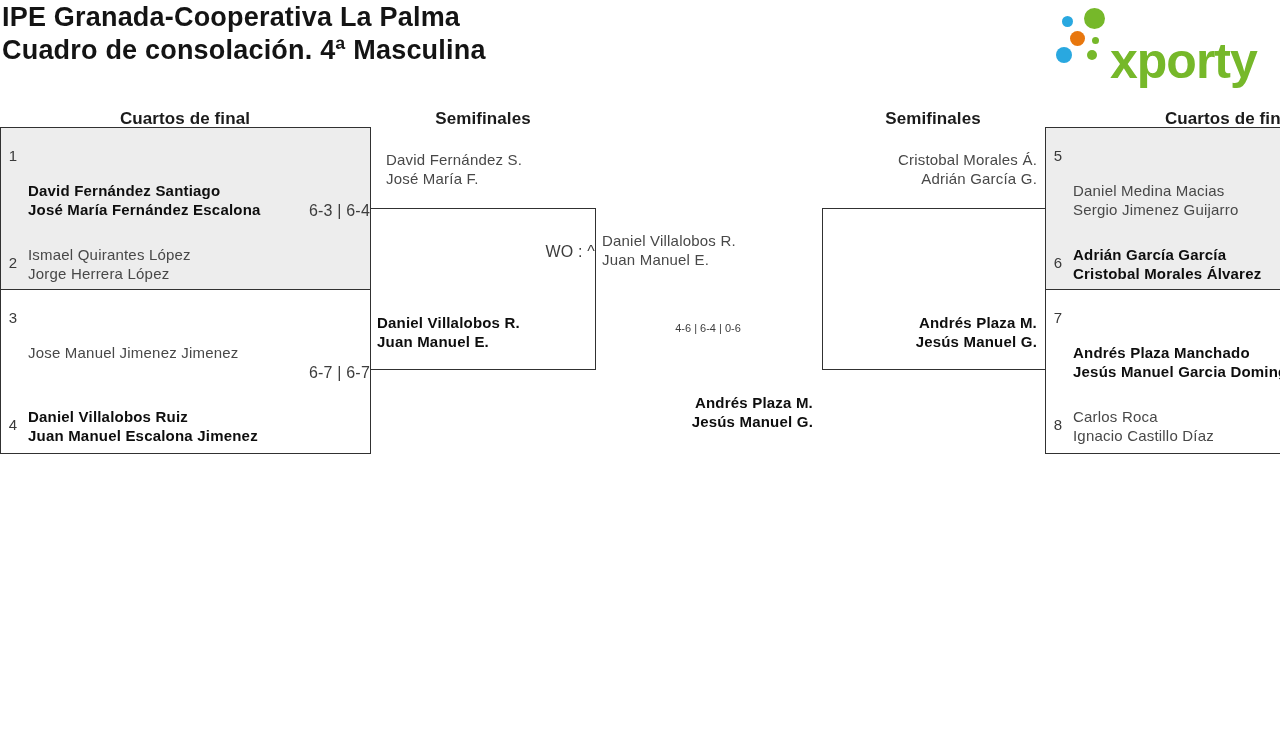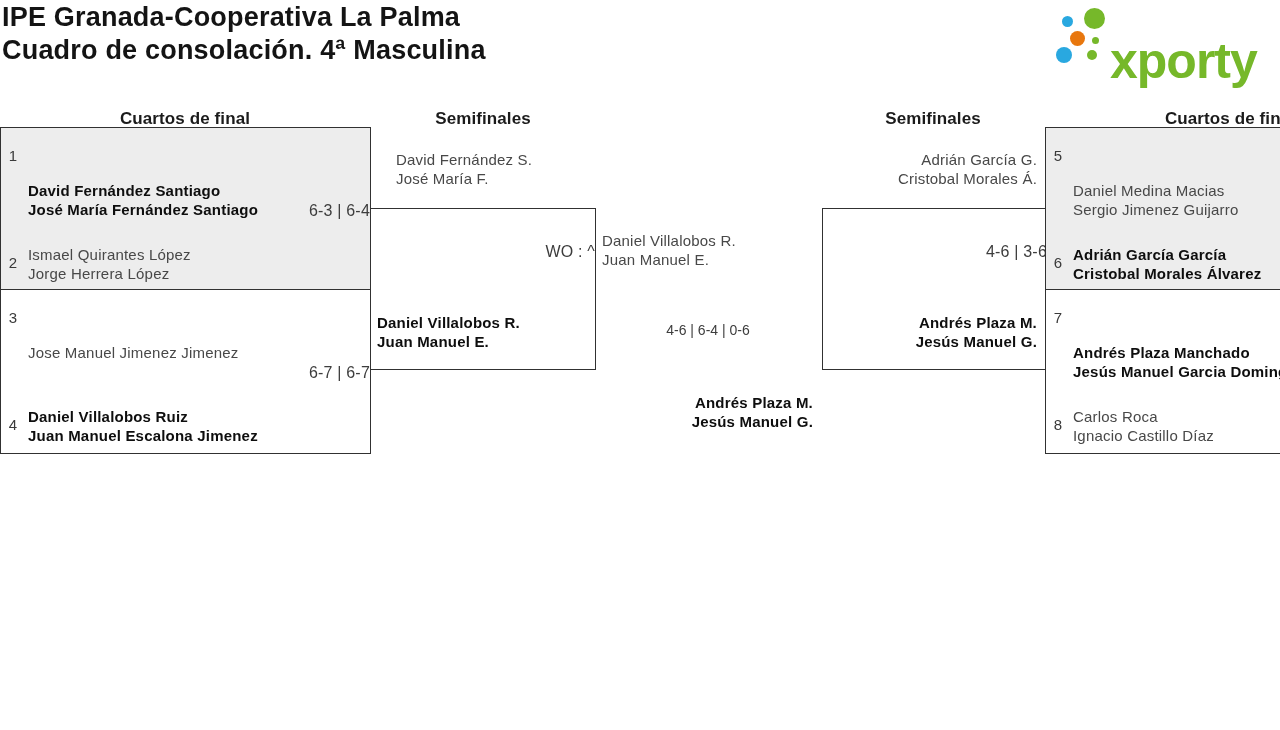--- a/index.html
+++ b/index.html
@@ -33,26 +33,26 @@
   .qf .team-top{left:27px;top:9px;margin-top:44px;}
   .qf .team-bottom{left:27px;top:117px;}
   .qf .score{top:74px;}
 
   
   .sf .score{top:34px;}
   #sfl .team-bottom{left:6px;top:104px;}
   #sfr .team-bottom{right:10px;top:104px;text-align:right;}
 
   
-  .sfl-top{left:396px;top:150px;}
+  .sfl-top{left:386px;top:150px;}
   .sfr-top{left:822px;top:150px;width:215px;text-align:right;}
 
   
   .final-top{left:602px;top:231px;}
-  .final-score{position:absolute;left:598px;top:322px;width:220px;text-align:center;font-size:14px;color:#3d3d3d;white-space:nowrap;}
+  .final-score{position:absolute;left:598px;top:322px;width:220px;text-align:center;font-size:11px;color:#3d3d3d;white-space:nowrap;}
   .final-bottom{left:600px;top:393px;width:213px;text-align:right;}
 
   
   .logo{position:absolute;left:1048px;top:2px;width:232px;height:70px;}
   .dot{position:absolute;border-radius:50%;}
   .d-blue-s{left:14px;top:14px;width:11px;height:11px;background:#29a8e0;}
   .d-green-b{left:36px;top:6px;width:21px;height:21px;background:#76b82a;}
   .d-orange{left:22px;top:29px;width:15px;height:15px;background:#e8770e;}
   .d-green-t{left:44px;top:35px;width:7px;height:7px;background:#76b82a;}
   .d-blue-b{left:8px;top:45px;width:16px;height:16px;background:#29a8e0;}
@@ -81,21 +81,21 @@
 
   <div class="round-header rh-ql">Cuartos de final</div>
   <div class="round-header rh-sl">Semifinales</div>
   <div class="round-header rh-sr">Semifinales</div>
   <div class="round-header rh-qr">Cuartos de final</div>
 
   <div class="box qf alt" id="qf1">
     <div class="seed seed-top">1</div>
     <div class="team winner team-top">
       <div>David Fernández Santiago</div>
-      <div>José María Fernández Santiago</div>
+      <div>José María Fernández Escalona</div>
     </div>
     <div class="score">6-3 | 6-4</div>
     <div class="seed seed-bottom">2</div>
     <div class="team team-bottom">
       <div>Ismael Quirantes López</div>
       <div>Jorge Herrera López</div>
     </div>
   </div>
 
   <div class="box qf" id="qf2">
@@ -127,25 +127,24 @@
     <div>Daniel Villalobos R.</div>
     <div>Juan Manuel E.</div>
   </div>
   <div class="final-score">4-6 | 6-4 | 0-6</div>
   <div class="team winner final-bottom">
     <div>Andrés Plaza M.</div>
     <div>Jesús Manuel G.</div>
   </div>
 
   <div class="team sfr-top">
+    <div>Cristobal Morales Á.</div>
     <div>Adrián García G.</div>
-    <div>Cristobal Morales Á.</div>
   </div>
   <div class="box sf" id="sfr">
-    <div class="score">4-6 | 3-6</div>
     <div class="team winner team-bottom">
       <div>Andrés Plaza M.</div>
       <div>Jesús Manuel G.</div>
     </div>
   </div>
 
   <div class="box qf alt" id="qf3">
     <div class="seed seed-top">5</div>
     <div class="team team-top">
       <div>Daniel Medina Macias</div>

